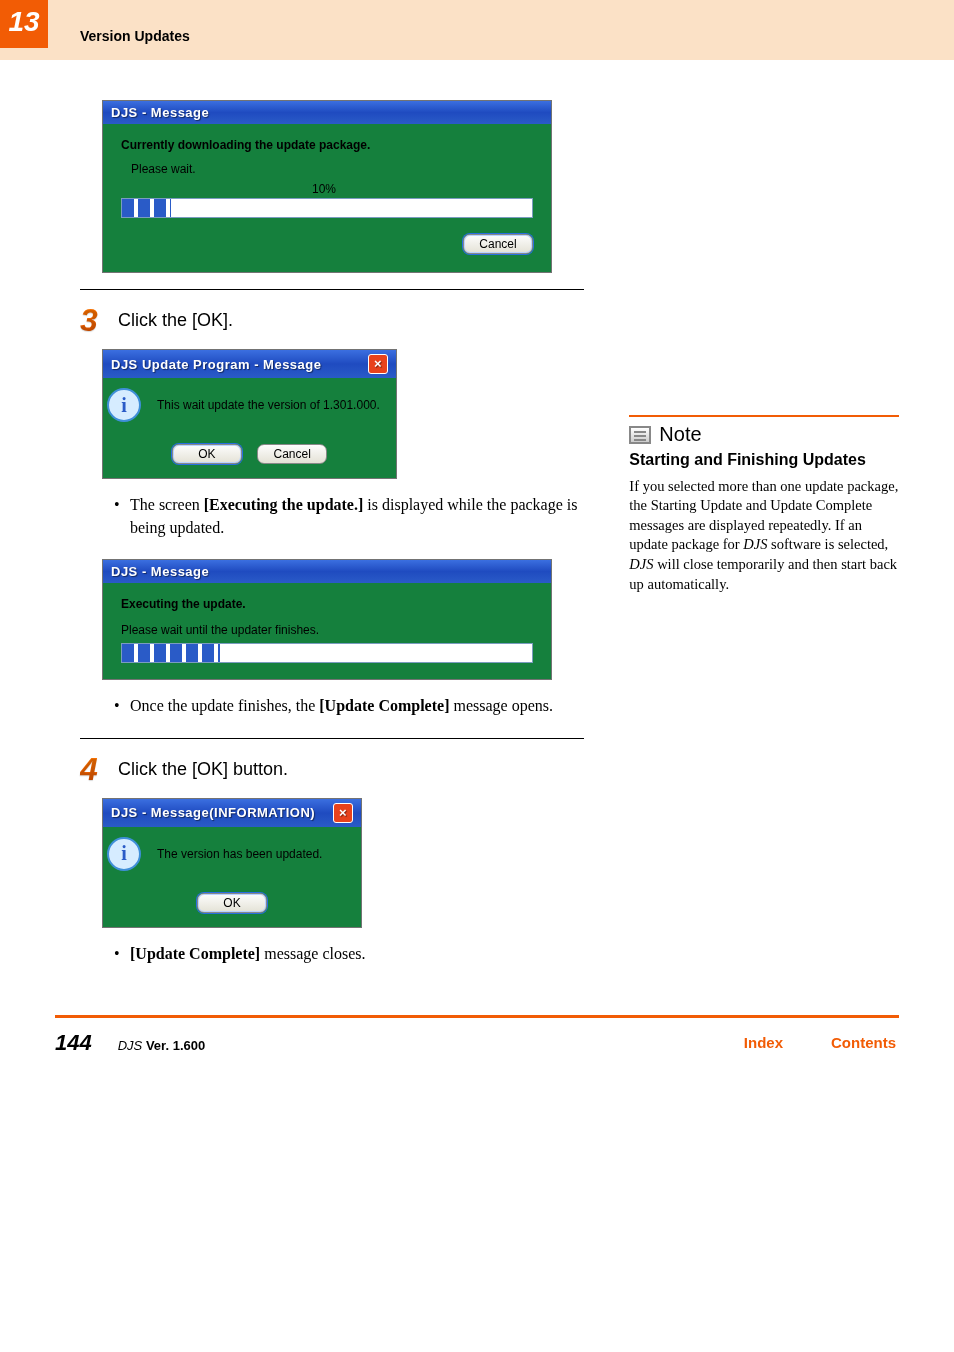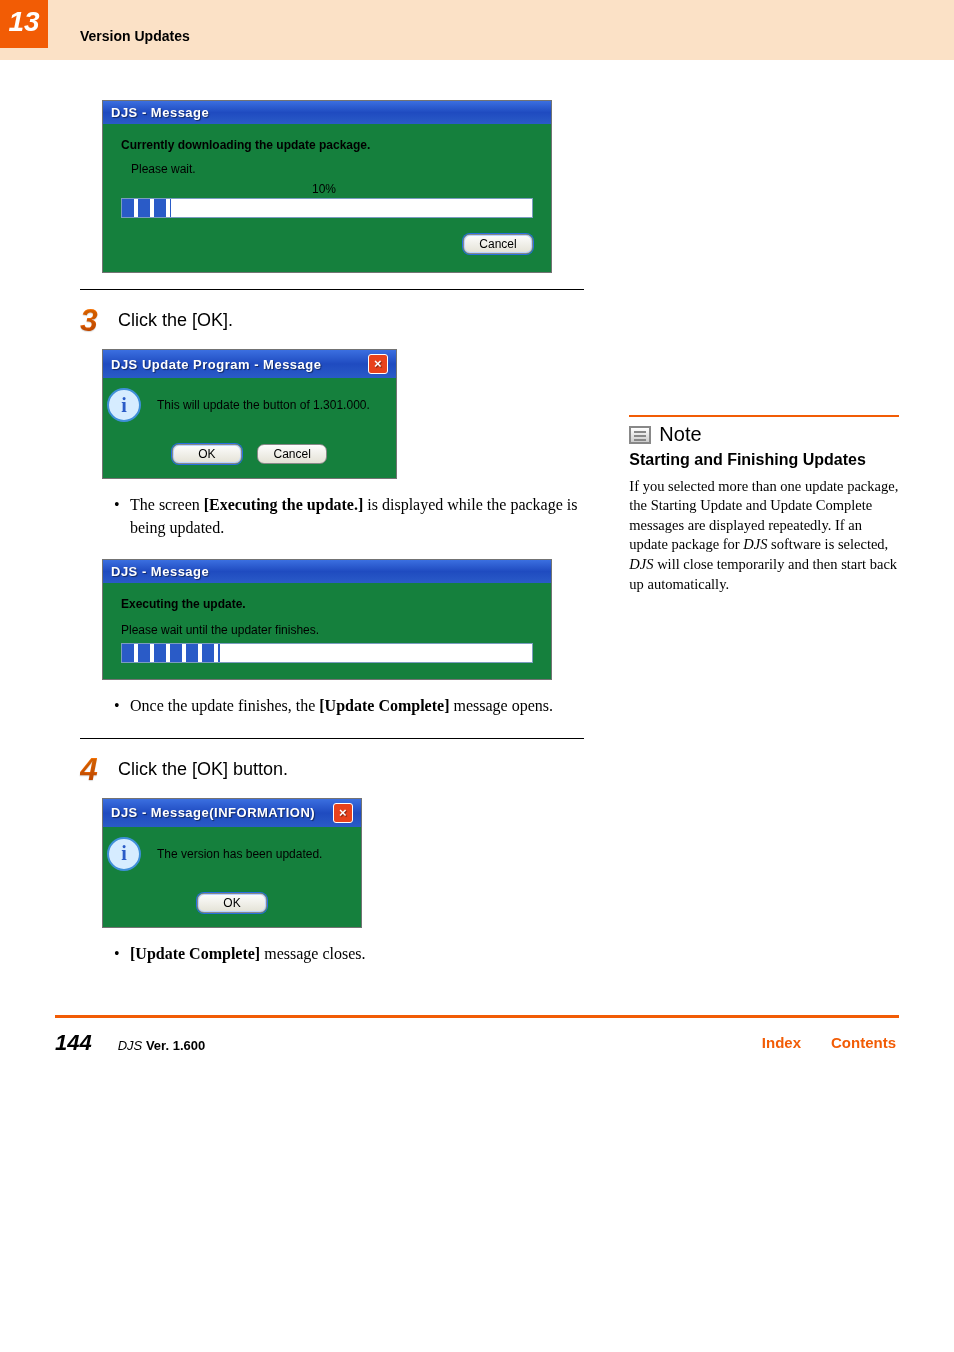--- a/index.html
+++ b/index.html
@@ -46,21 +46,21 @@
   .note-subhead { font: 700 16px Arial, sans-serif; color:#000; margin-bottom:6px; line-height:1.3; }
   .note-body { font-size: 14.5px; line-height: 1.35; }
   .italic { font-style: italic; }
 
   .footer-rule { border-top: 3px solid #f25c05; margin: 0 55px 0 55px; }
   .footer { display:flex; justify-content: space-between; align-items:center; padding: 12px 58px 30px 55px; font-family: Arial, sans-serif; }
   .footer-left { display:flex; align-items:baseline; gap:26px; }
   .page-num { font: italic 900 22px Arial, sans-serif; }
   .ver-text { font: 700 13px Arial, sans-serif; }
   .ver-text .light { font-weight: 400; font-style: italic; }
-  .footer-right { display:flex; gap:30px; }
+  .footer-right { display:flex; gap:48px; }
   .footer-link { color:#f25c05; font: 700 15px Arial, sans-serif; }
 
   .small-dlg { width: 295px; margin-left: 22px; }
 </style>
 </head>
 <body>
 
 <div class="page-wrap">
 
   <div class="top-header">
@@ -96,21 +96,21 @@
         <div class="step-text">Click the [OK].</div>
       </div>
 
       <div class="win-dialog small-dlg">
         <div class="win-titlebar">
           <span>DJS Update Program - Message</span>
           <span class="close-x">×</span>
         </div>
         <div class="msg-row">
           <div class="info-icon">i</div>
-          <div>This will update the button of 1.301.000.</div>
+          <div>This wait update the version of 1.301.000.</div>
         </div>
         <div class="btn-row-center" style="padding-bottom:14px;">
           <span class="win-btn default" style="margin-right:12px;">OK</span>
           <span class="win-btn">Cancel</span>
         </div>
       </div>
 
       <ul class="bullet-block">
         <li><span>The screen </span><span class="bold">[Executing the update.]</span><span> is displayed while the package is being updated.</span></li>
       </ul>

